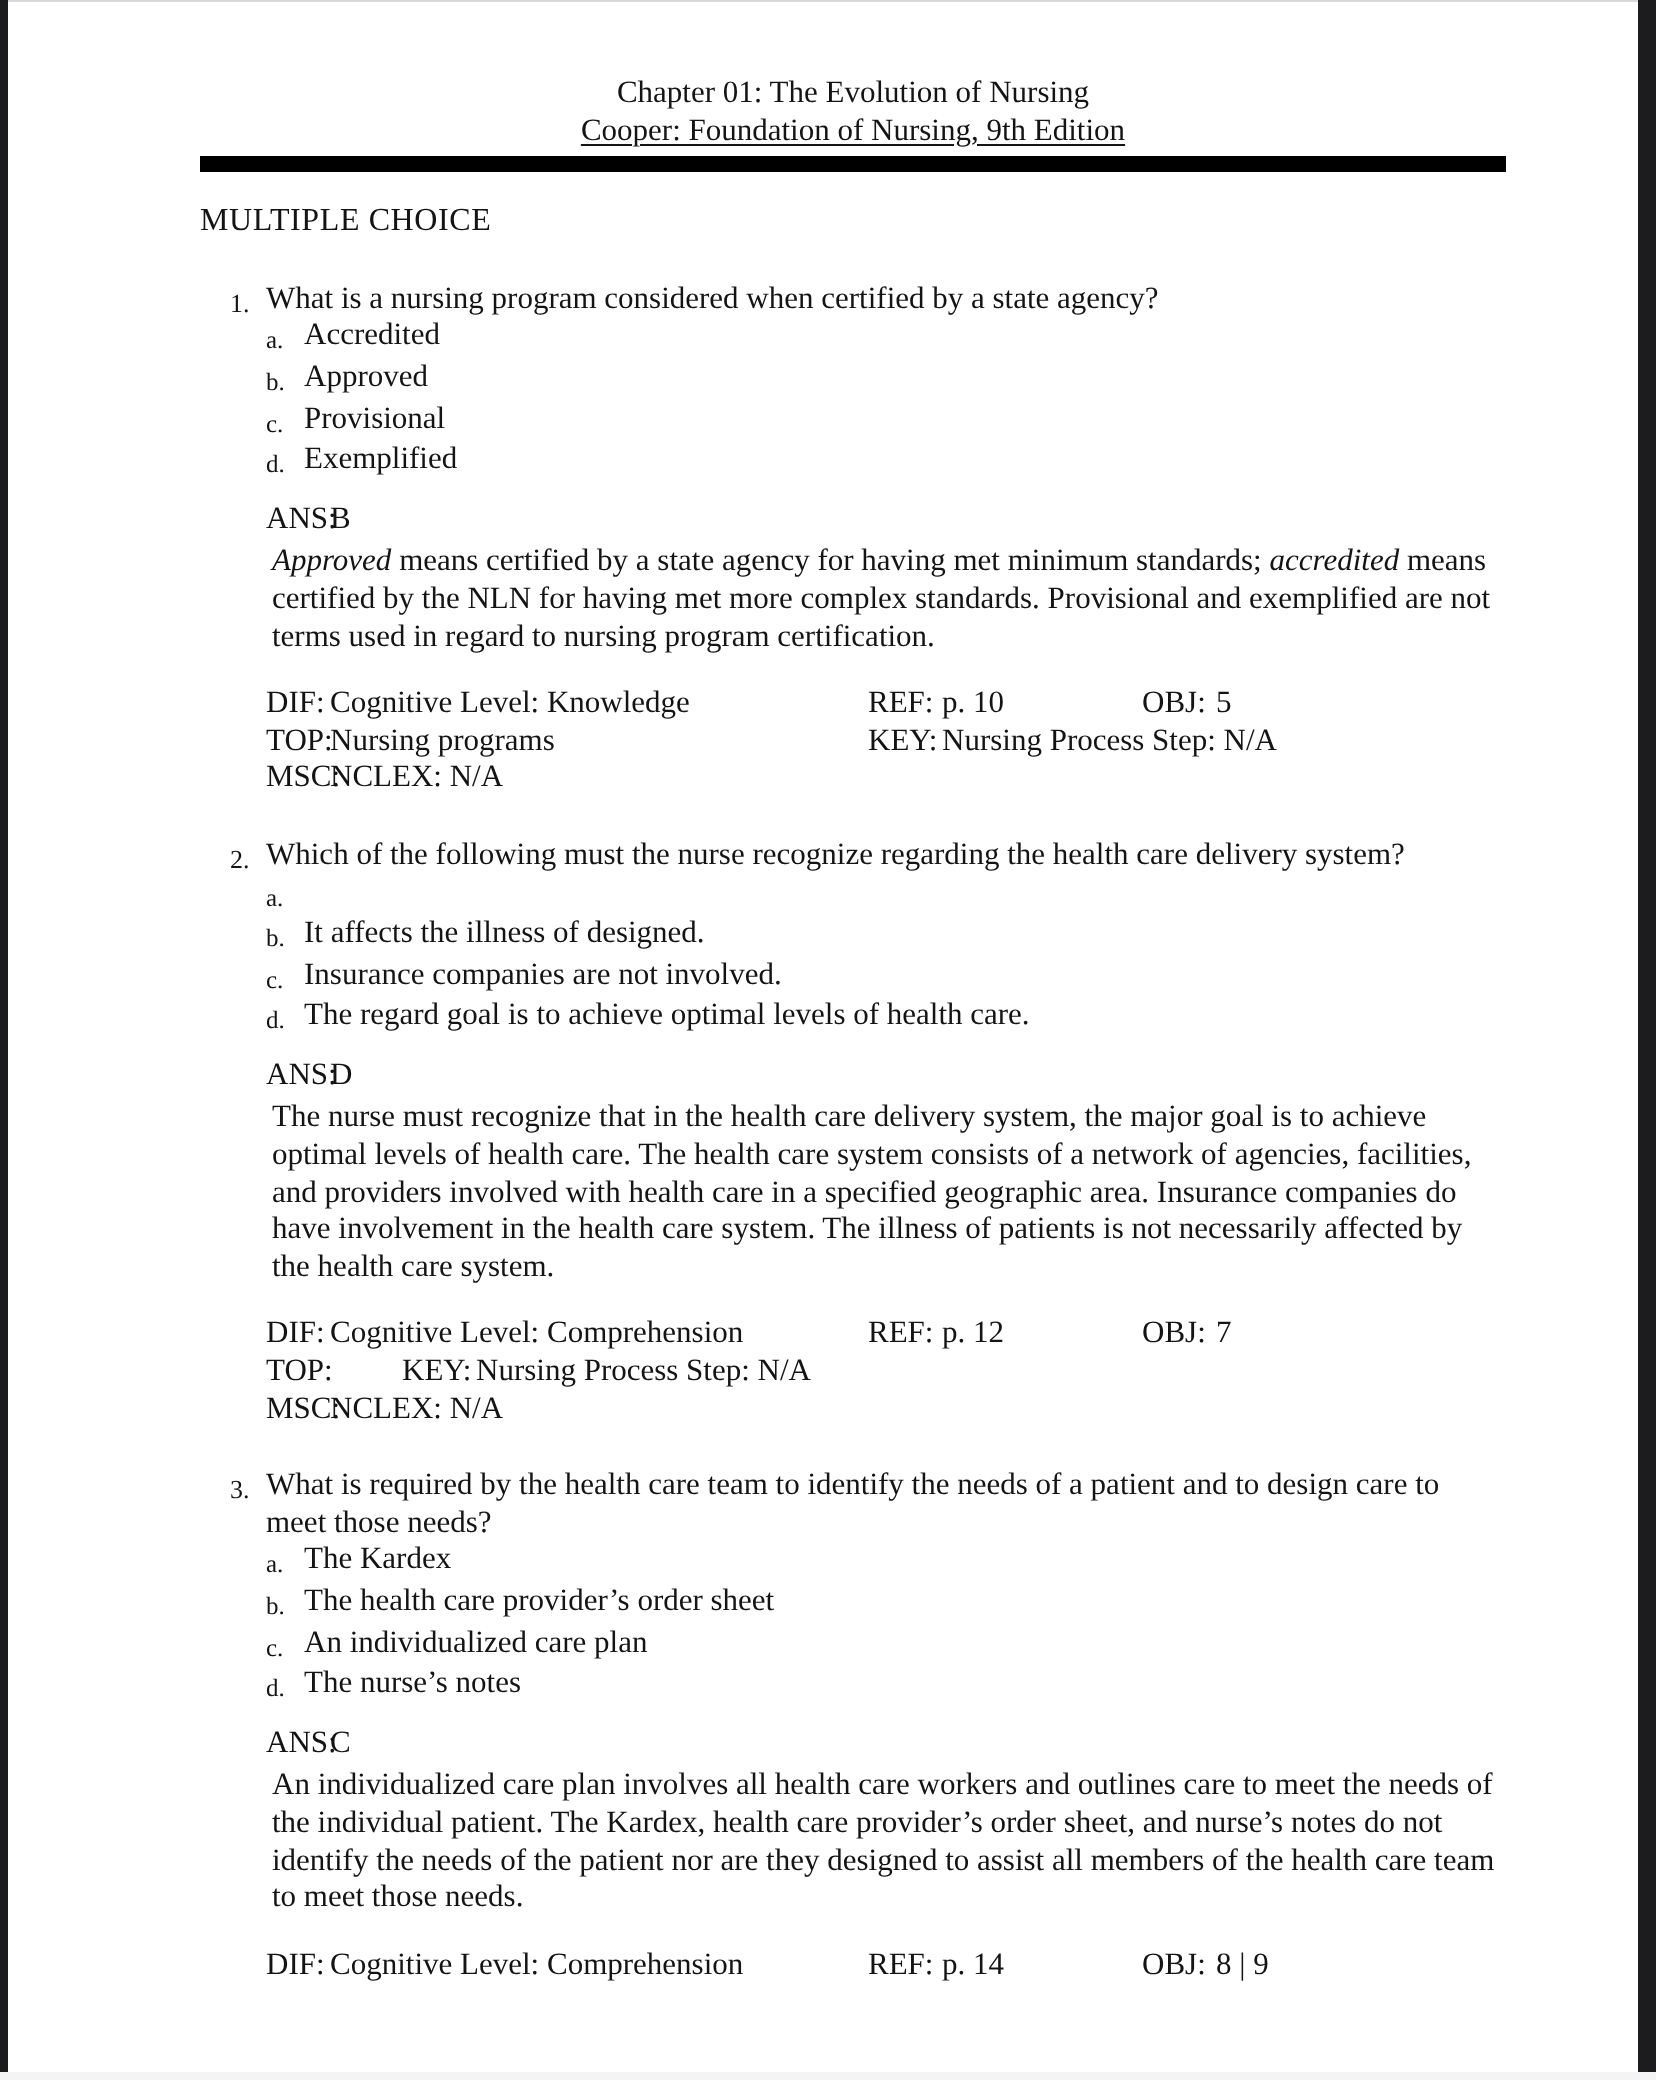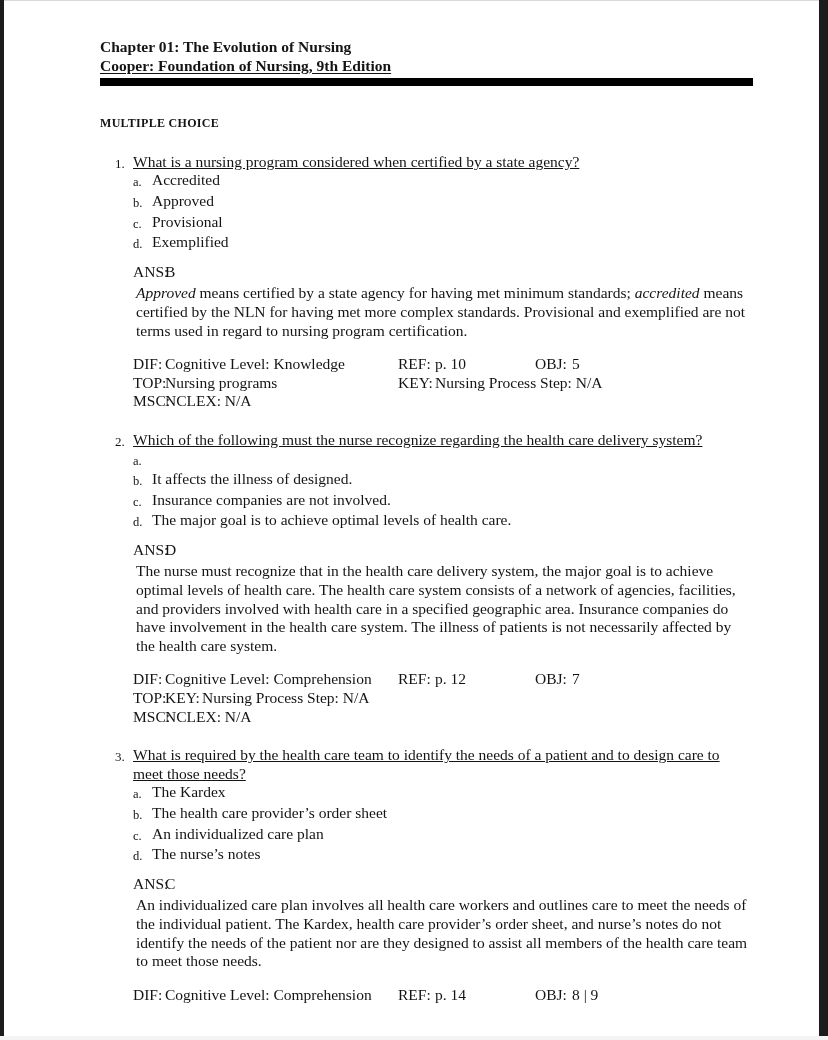--- a/index.html
+++ b/index.html
@@ -13,44 +13,44 @@
   }
   .edge-left{position:absolute;left:0;top:0;width:4px;height:1040px;background:#1c1c1e;}
   .edge-right{position:absolute;right:0;top:0;width:9px;height:1040px;background:#1c1c1e;}
   .edge-top{position:absolute;left:0;top:0;width:828px;height:1px;background:#d9d9d9;}
   .edge-bottom{position:absolute;left:0;bottom:0;width:828px;height:4px;background:#f4f4f4;}
 
   .content{
     position:absolute;left:100px;top:38px;width:653px;
     font-size:15.5px;line-height:18.6px;
   }
-  .doc-header .hline{font-weight:bold;}
+  .doc-header .hline{font-weight:normal;text-align:center;}
   .doc-header .underlined{text-decoration:underline;text-underline-offset:2px;}
   .thick-rule{height:8px;background:#000;margin-top:3px;width:653px;}
 
-  .section-title{font-weight:bold;font-size:12px;letter-spacing:.3px;margin-top:28px;}
+  .section-title{font-weight:normal;font-size:16px;letter-spacing:.3px;margin-top:16px;}
 
   .question{position:relative;padding-left:33px;margin-top:20px;}
   .qnum{position:absolute;left:15px;top:2px;font-size:13px;}
-  .stem{max-width:620px;text-decoration:underline;}
+  .stem{max-width:620px;}
 
   .option{display:flex;align-items:flex-start;}
   .option .letter{width:19px;flex:none;font-size:12.5px;padding-top:2px;}
   .option .opt-text{flex:1;}
 
   .answer-block{margin-top:9px;}
   .ans-row{display:flex;}
   .lab{width:32px;flex:none;}
   .rationale{margin:3px;max-width:620px;}
   .it{font-style:italic;}
 
   .meta{margin-top:15px;}
   .meta-row{display:flex;}
   .m-dif-val{width:233px;flex:none;}
-  .m-lab2{width:37px;flex:none;}
+  .m-lab2{width:37px;flex:none;margin-left:36px;}
   .m-ref-val{width:100px;flex:none;}
   .m-lab3{width:37px;flex:none;}
 </style>
 </head>
 <body>
 
 <div class="edge-top"></div>
 <div class="edge-left"></div>
 <div class="edge-right"></div>
 <div class="edge-bottom"></div>
@@ -125,21 +125,21 @@
       <div class="option">
         <span class="letter">b.</span>
         <span class="opt-text">It affects the illness of designed.</span>
       </div>
       <div class="option">
         <span class="letter">c.</span>
         <span class="opt-text">Insurance companies are not involved.</span>
       </div>
       <div class="option">
         <span class="letter">d.</span>
-        <span class="opt-text">The major goal is to achieve optimal levels of health care.</span>
+        <span class="opt-text">The regard goal is to achieve optimal levels of health care.</span>
       </div>
     </div>
     <div class="answer-block">
       <div class="ans-row">
         <span class="lab">ANS:</span>
         <span>D</span>
       </div>
       <p class="rationale">The nurse must recognize that in the health care delivery system, the major goal is to achieve optimal levels of health care. The health care system consists of a network of agencies, facilities, and providers involved with health care in a specified geographic area. Insurance companies do have involvement in the health care system. The illness of patients is not necessarily affected by the health care system.</p>
     </div>
     <div class="meta">

